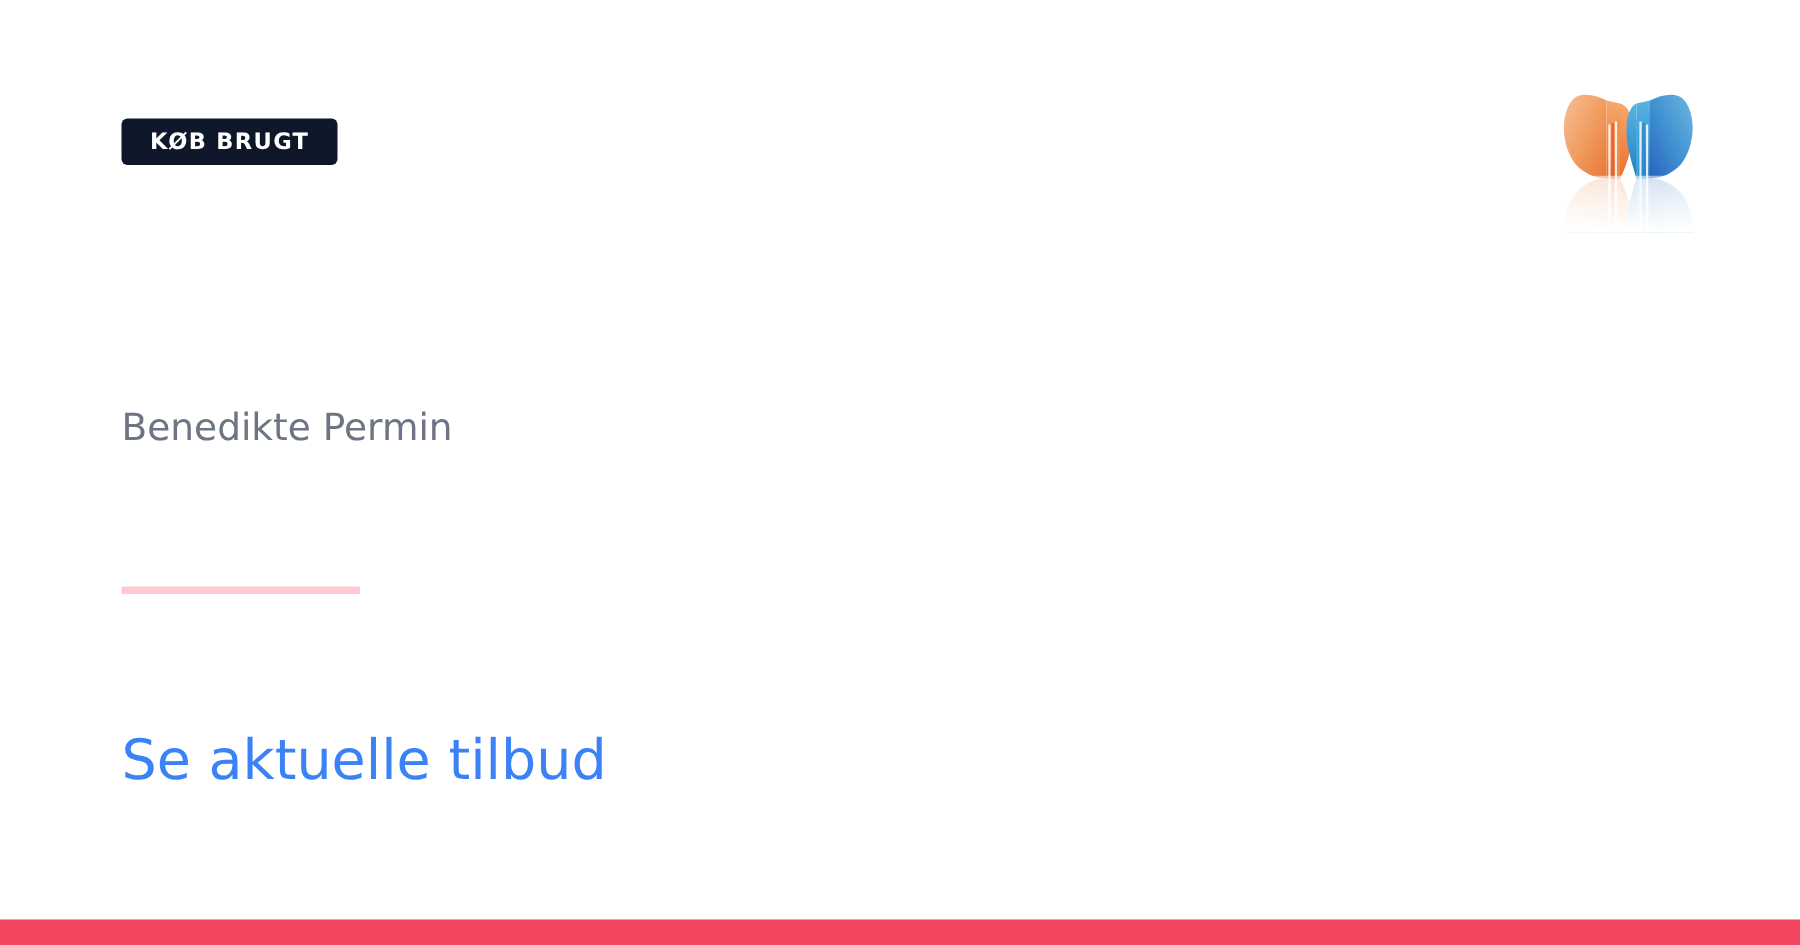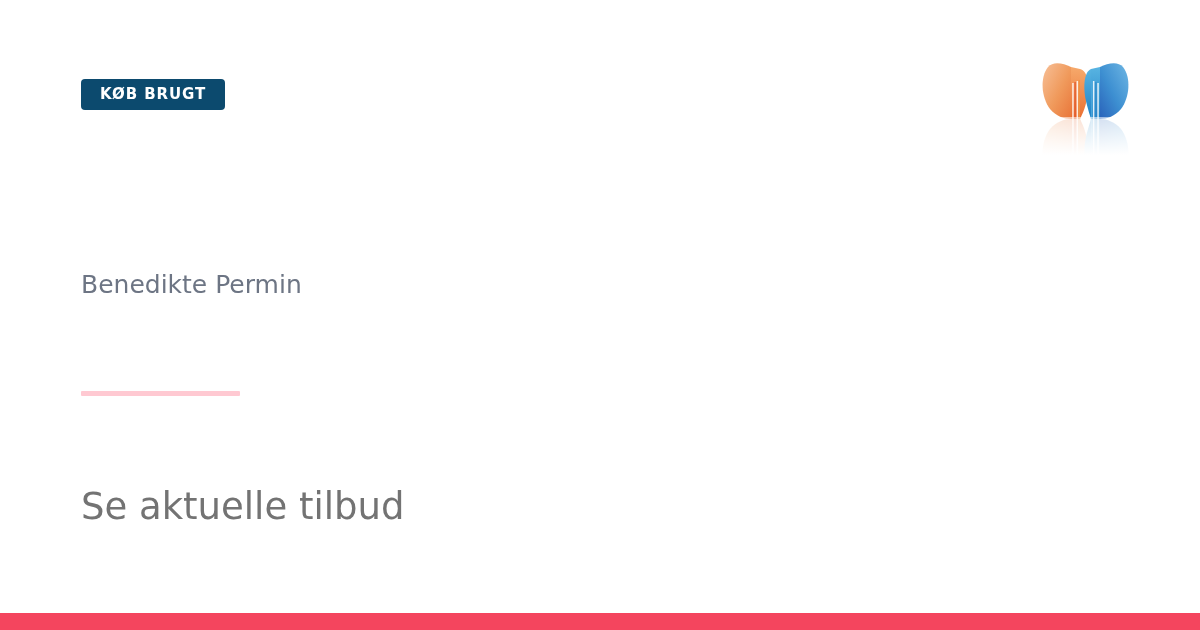--- a/index.html
+++ b/index.html
@@ -26,21 +26,21 @@
   .badge {
     position: absolute;
     left: 81px;
     top: 79px;
     height: 31px;
     box-sizing: border-box;
     display: flex;
     align-items: center;
     justify-content: center;
     padding: 0 19px;
-    background: #0c4a6e;
+    background: #0f172a;
     border-radius: 4px;
     color: #ffffff;
     font-size: 15px;
     font-weight: bold;
     letter-spacing: 0.9px;
     line-height: 1;
     white-space: nowrap;
   }
 
   
@@ -85,21 +85,21 @@
 
   
   .cta {
     position: absolute;
     left: 81px;
     top: 485px;
     margin: 0;
     font-size: 37px;
     font-weight: normal;
     line-height: 1.2;
-    color: #737373;
+    color: #3b82f6;
     white-space: nowrap;
   }
 
   
   .bottom-bar {
     position: absolute;
     left: 0;
     bottom: 0;
     width: 1200px;
     height: 17px;

